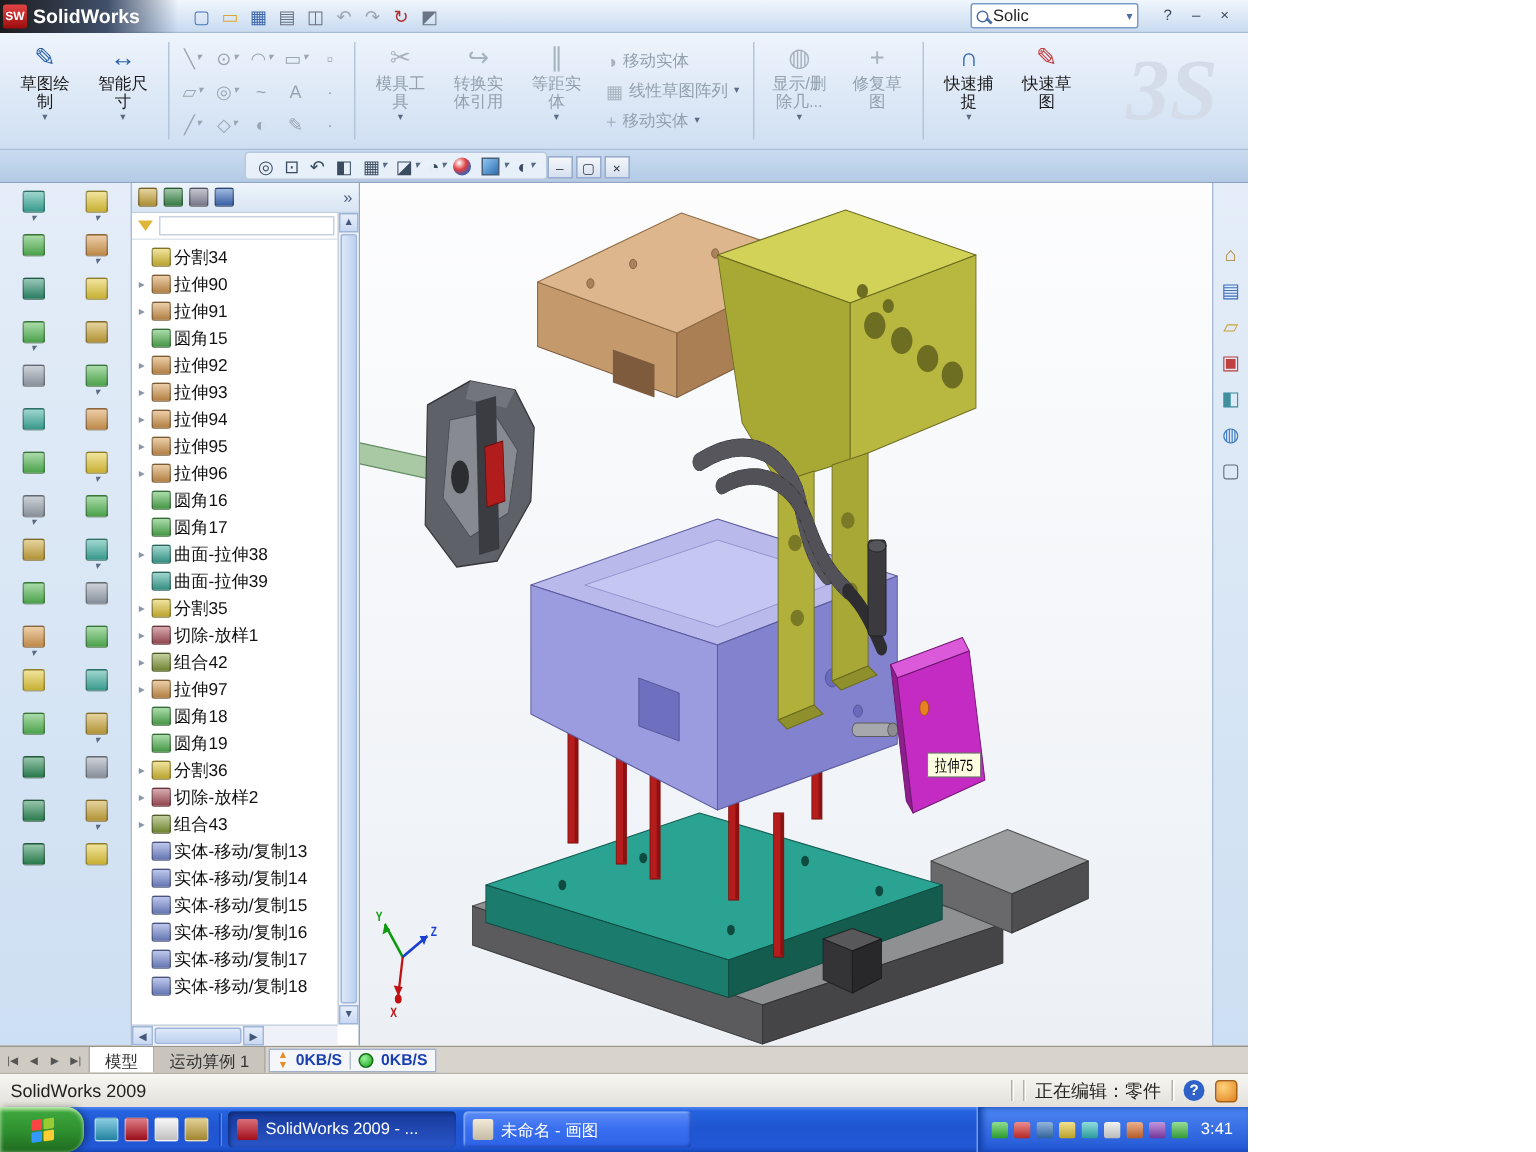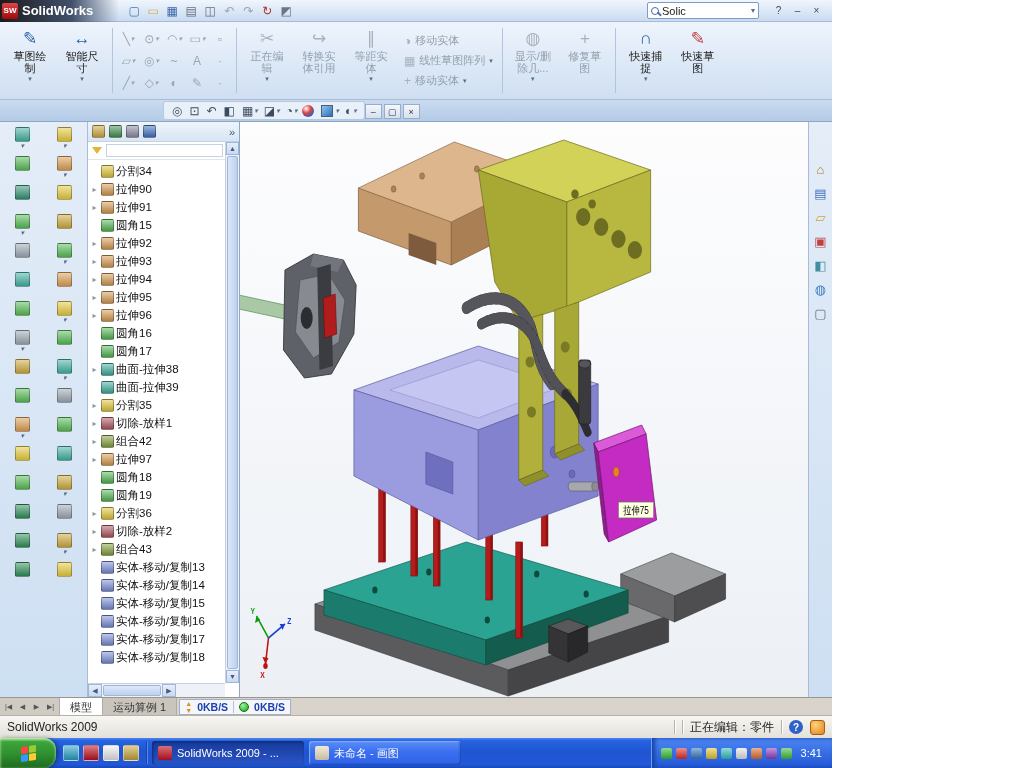--- a/index.html
+++ b/index.html
@@ -235,21 +235,21 @@
         <span class="gcell">
           <b>·</b>
           <i class="caret"></i>
         </span>
       </div>
     <div class="vsep"></div>
     <div class="btngroup">
 
     <div class="bigbtn disabled">
           <span class="bicon" style="color: rgb(154, 165, 178);">✂</span>
-          <span class="blabel">正在编辑</span>
+          <span class="blabel">模具工具</span>
           <span class="caret">▾</span>
         </div>
         <div class="bigbtn disabled">
           <span class="bicon" style="color: rgb(154, 165, 178);">↪</span>
           <span class="blabel">转换实体引用</span>
           <span class="caret"></span>
         </div>
         <div class="bigbtn disabled">
           <span class="bicon" style="color: rgb(154, 165, 178);">∥</span>
           <span class="blabel">等距实体</span>
@@ -295,20 +295,21 @@
           <span class="bicon" style="color: rgb(42, 95, 168);">∩</span>
           <span class="blabel">快速捕捉</span>
           <span class="caret">▾</span>
         </div>
         <div class="bigbtn">
           <span class="bicon" style="color: rgb(194, 58, 58);">✎</span>
           <span class="blabel">快速草图</span>
           <span class="caret"></span>
         </div>
       </div>
+    <div class="watermark">3S</div>
   </div>
 
   <div class="tabstrip">
     <div class="viewtools">
 
     <span class="vt">
           <i class="sh"></i>
           <b style="font-weight:normal">◎</b>
           <i class="caret"></i>
         </span>

